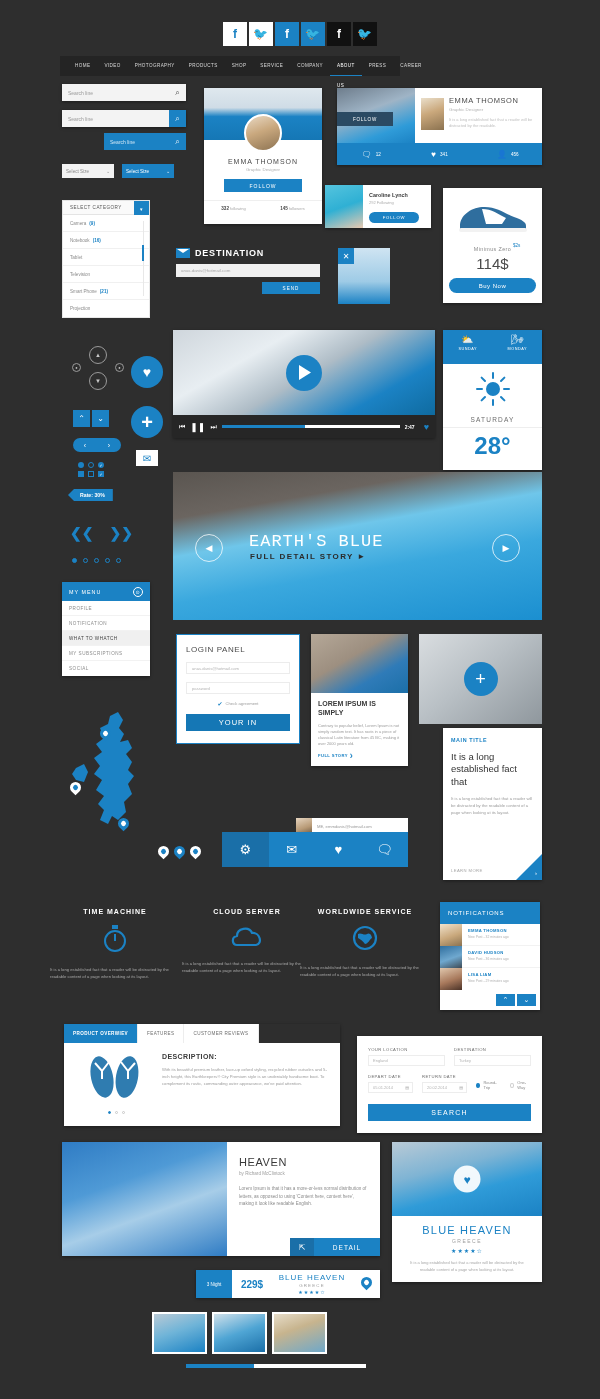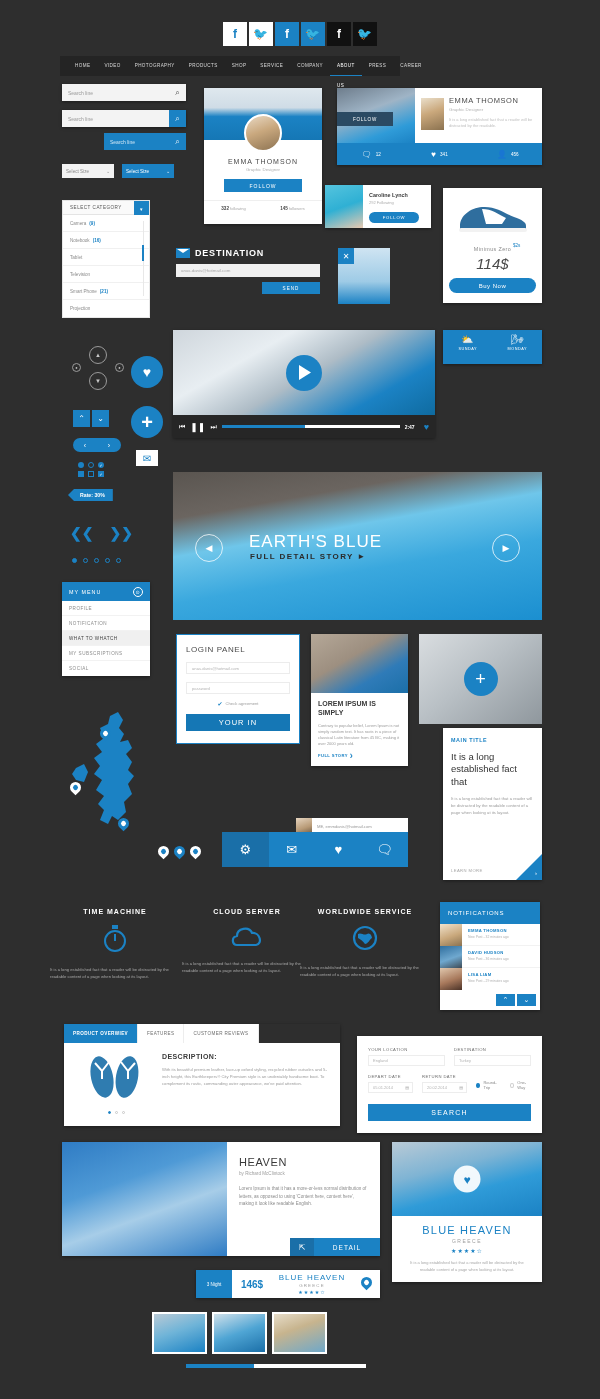--- a/index.html
+++ b/index.html
@@ -85,21 +85,21 @@
   #caro { top:185px; left:325px; width:106px; height:43px; background:#fff; display:flex; }
   #caro .ph { width:38px; background:linear-gradient(160deg,#55c4de 0%,#2fb0d4 50%,#e8c9b0 100%); }
   #caro .info { flex:1; padding:7px 0 0 6px; }
   .pillbtn { width:50px; height:11px; border-radius:6px; background:#1b82c4; color:#fff; font-size:4.2px;
              letter-spacing:.8px; display:flex; align-items:center; justify-content:center; }
 
   
   #prod { top:188px; left:443px; width:99px; background:#fff; padding:6px 6px 10px; text-align:center; }
   #prod .shoe { height:45px; display:flex; align-items:center; justify-content:center; }
   #prod .pname2 { font-size:5.4px; color:#8b8b8b; letter-spacing:.4px; margin-top:7px; }
-  #prod .price { font-size:15px; color:#4a4a4a; margin:3px 0 6px;font-style:italic; }
+  #prod .price { font-size:15px; color:#4a4a4a; margin:3px 0 6px; }
   #prod .buy { height:15px; border-radius:8px; background:#1b82c4; color:#fff; font-size:6px;
                display:flex; align-items:center; justify-content:center; letter-spacing:.5px; }
   #pricetag { top:243px; left:513px; font-size:4.6px; color:#1b82c4; }
 
   
   #news { top:248px; left:176px; width:144px; }
   #news .hd { display:flex; align-items:center; gap:5px; }
   #news .hd .env { width:14px; height:10px; background:#1b82c4; position:relative; }
   #news .hd .env::after { content:""; position:absolute; inset:1px; border-top:4px solid #fff;
                           border-left:6px solid transparent; border-right:6px solid transparent; }
@@ -131,21 +131,21 @@
   #weather .hd .d { flex:1; text-align:center; padding-top:4px; }
   #weather .hd .dn { font-size:3.8px; letter-spacing:.5px; margin-top:2px; }
   #weather .bd { text-align:center; padding:8px 0 10px; }
   #weather .day { font-size:6.5px; color:#6d6d6d; letter-spacing:1.2px; margin-top:6px; }
   #weather .temp { font-size:24px; color:#1b82c4; font-weight:bold; border-top:1px solid #eee; margin-top:4px; padding-top:4px; }
 
   
   #hero { top:472px; left:173px; width:369px; height:148px;
      background:linear-gradient(170deg,#5a5550 0%,#6b6560 22%,#6fc6ea 40%,#3aa8de 62%,#1b8fd0 100%);
      position:absolute; overflow:hidden; }
-  #hero .ttl { position:absolute; left:76px; top:60px; font-size:17px; letter-spacing:1px; color:#fff; }
+  #hero .ttl { position:absolute; left:76px; top:60px; font-size:17px; letter-spacing:1px; color:#fff;font-family:Liberation Mono, monospace; }
   #hero .sub { position:absolute; left:77px; top:80px; font-size:8px; font-weight:bold; letter-spacing:1.4px; color:#2b2b2b; }
   #hero .nav { position:absolute; top:62px; width:28px; height:28px; border:1px solid rgba(255,255,255,.75);
                border-radius:50%; display:flex; align-items:center; justify-content:center; color:#fff; font-size:9px; }
 
   
   #mymenu { top:582px; left:62px; width:88px; background:#fff; }
   #mymenu .hd { height:19px; background:#1b82c4; color:#fff; font-size:5.4px; letter-spacing:1px;
                 display:flex; align-items:center; padding:0 7px; justify-content:space-between; }
   #mymenu .itm { height:15px; font-size:4.6px; color:#8c8c8c; letter-spacing:.5px;
                  display:flex; align-items:center; padding-left:7px; border-bottom:1px solid #f2f2f2; }
@@ -508,20 +508,39 @@
   <div class="hd">
     <div class="d">
       <div style="font-size:10px">⛅</div>
       <div class="dn">SUNDAY</div>
     </div>
     <div class="d">
       <div style="font-size:10px">🌬</div>
       <div class="dn">MONDAY</div>
     </div>
   </div>
+  <div class="bd">
+    <div>
+      <svg width="34" height="34" viewBox="0 0 34 34">
+          <circle cx="17" cy="17" r="7" fill="#1b82c4"></circle>
+      <g stroke="#1b82c4" stroke-width="2" stroke-linecap="round">
+      <line x1="17" y1="1" x2="17" y2="6"></line>
+            <line x1="17" y1="28" x2="17" y2="33"></line>
+      <line x1="1" y1="17" x2="6" y2="17"></line>
+            <line x1="28" y1="17" x2="33" y2="17"></line>
+      <line x1="5.6" y1="5.6" x2="9" y2="9"></line>
+            <line x1="25" y1="25" x2="28.4" y2="28.4"></line>
+      <line x1="28.4" y1="5.6" x2="25" y2="9"></line>
+            <line x1="9" y1="25" x2="5.6" y2="28.4"></line>
+          </g>
+        </svg>
+    </div>
+    <div class="day">SATURDAY</div>
+    <div class="temp">28°</div>
+  </div>
 </div>
 
 <div id="hero">
   <div class="nav" style="left:22px">◀</div>
   <div class="nav" style="right:22px">▶</div>
   <div class="ttl">EARTH'S BLUE</div>
   <div class="sub">FULL DETAIL STORY ►</div>
 </div>
 
 <div class="abs" style="top:525px;left:70px;display:flex;gap:16px">
@@ -771,21 +790,21 @@
   <div class="bd">
     <div class="h">BLUE HEAVEN</div>
     <div class="s">GREECE</div>
     <div class="stars">★★★★☆</div>
     <div class="p">It is a long established fact that a reader will be distracted by the readable content of a page when looking at its layout.</div>
   </div>
 </div>
 
 <div class="abs shadow" id="strip">
   <div class="nt">3 Night</div>
-  <div class="pr">146$</div>
+  <div class="pr">229$</div>
   <div class="mid">
     <div class="h">BLUE HEAVEN</div>
     <div class="s">GREECE</div>
     <div class="st">★★★★☆</div>
   </div>
   <div class="pin2">
     <div class="pin" style="position:relative">
         <i></i>
       </div>
   </div>

